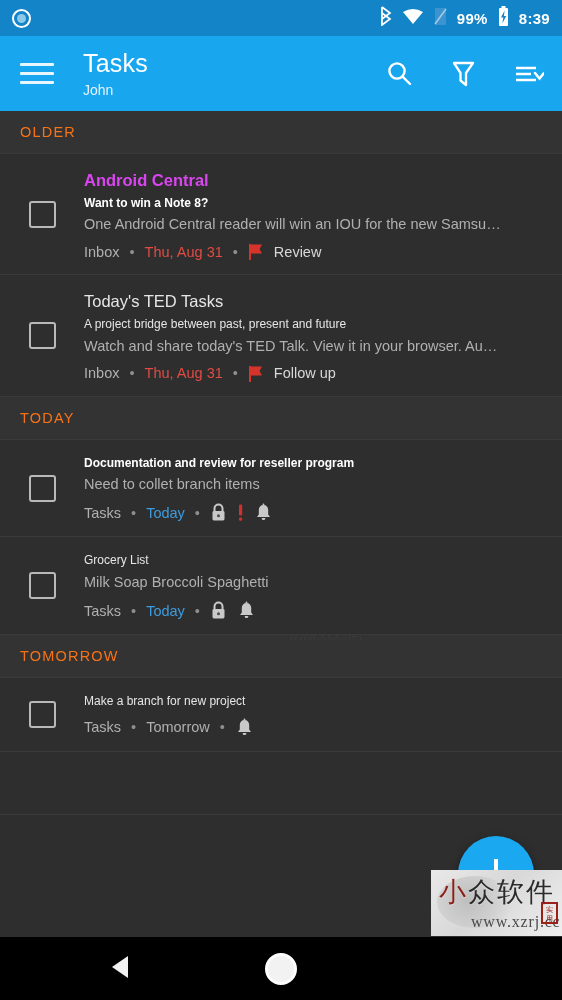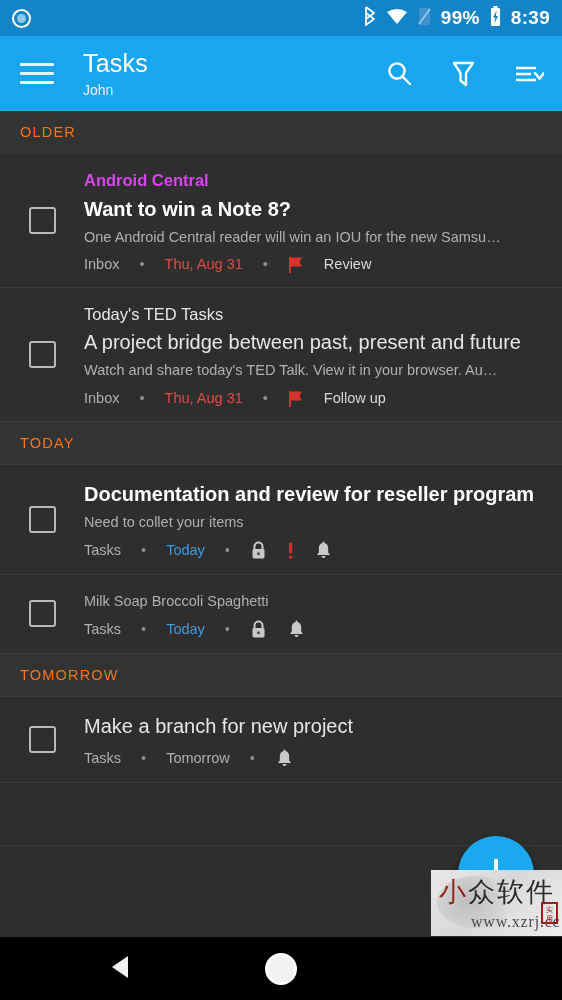--- a/index.html
+++ b/index.html
@@ -11,21 +11,21 @@
   }
   #phone { position:relative; width:562px; height:1000px; background:#2e2e2e; }
 
   
   .statusbar{
     height:36px; background:#1484c8; display:flex; align-items:center;
     padding:0 12px; position:relative;
   }
   .sb-left{ display:flex; align-items:center; }
   .sb-right{ margin-left:auto; display:flex; align-items:center; gap:9px; }
-  .sb-text{ color:#fff; font-size:19px; font-weight:bold; letter-spacing:.3px; }
+  .sb-text{ color:#fff; font-size:15px; font-weight:bold; letter-spacing:.3px; }
   .circle-icon{
     width:19px; height:19px; border-radius:50%;
     border:2.5px solid #fff; background:#1484c8;
     display:flex; align-items:center; justify-content:center;
   }
   .circle-icon i{ width:9px; height:9px; border-radius:50%; background:#8ec9ea; display:block;}
 
   
   .toolbar{
     height:75px; background:#18a6ef; display:flex; align-items:center;
@@ -68,27 +68,27 @@
     cursor:pointer;
   }
   .cbwrap{ width:84px; flex:0 0 84px; display:flex; align-items:center; justify-content:center; }
   .checkbox{
     width:27px; height:27px; border:2.5px solid #b9b9b9; border-radius:3px;
     background:transparent; cursor:pointer;
   }
   .body{ flex:1; min-width:0; padding-right:4px; }
   .t-sender{ color:#d946ef; font-size:16.5px; font-weight:bold; line-height:1.55; }
   .t-sender.normal{ font-weight:normal; color:#e6e6e6; }
-  .t-title{ color:#ffffff; font-size:20px; font-weight:bold; line-height:1.55; }
+  .t-title{ color:#ffffff; font-size:12px; font-weight:bold; line-height:1.55; }
   .t-title.normal{ font-weight:normal; color:#e6e6e6; }
   .t-note{
     color:#b0b0b0; font-size:14.5px; line-height:1.6; margin-top:1px;
     white-space:nowrap; overflow:hidden; text-overflow:ellipsis;
   }
-  .meta{ display:flex; align-items:center; margin-top:7px; font-size:14.5px; color:#b0b0b0; gap:20px; flex-wrap:nowrap;}
+  .meta{ display:flex; align-items:center; margin-top:7px; font-size:14.5px; color:#b0b0b0; gap:10px; flex-wrap:nowrap;}
   .meta .dot{ color:#8e8e8e; }
   .meta .due-red{ color:#e04b43; }
   .meta .due-blue{ color:#3d9ce0; }
   .meta .due-grey{ color:#b0b0b0; }
   .meta .tag{ color:#d8d8d8; }
   .meta .ic{ display:inline-flex; align-items:center; }
   .meta .ic svg{ display:block; }
   .empty-row{ height:63px; background:#2e2e2e; border-bottom:1px solid #3a3a3a;}
 
   
@@ -286,21 +286,21 @@
     <div class="section-header">
       <span>TODAY</span>
     </div>
 
     <div class="row">
       <div class="cbwrap">
         <div class="checkbox"></div>
       </div>
       <div class="body">
         <div class="t-title">Documentation and review for reseller program</div>
-        <div class="t-note">Need to collet your items</div>
+        <div class="t-note">Need to collet branch items</div>
         <div class="meta">
           <span>Tasks</span>
           <span class="dot">•</span>
           <span class="due-blue">Today</span>
           <span class="dot">•</span>
           <span class="ic">
             <svg width="17" height="19" viewBox="0 0 17 19">
               <path d="M4.5,8 L4.5,5.5 A4,4 0 0 1 12.5,5.5 L12.5,8" fill="none" stroke="#c9c9c9" stroke-width="2"></path>
               <rect x="2.5" y="8" width="12" height="9.5" rx="1.4" fill="#c9c9c9"></rect>
               <circle cx="8.5" cy="12.7" r="1.5" fill="#4a4a4a"></circle>
@@ -321,20 +321,21 @@
           </span>
         </div>
       </div>
     </div>
 
     <div class="row">
       <div class="cbwrap">
         <div class="checkbox"></div>
       </div>
       <div class="body">
+        <div class="t-title normal">Grocery List</div>
         <div class="t-note">Milk Soap Broccoli Spaghetti</div>
         <div class="meta">
           <span>Tasks</span>
           <span class="dot">•</span>
           <span class="due-blue">Today</span>
           <span class="dot">•</span>
           <span class="ic">
             <svg width="17" height="19" viewBox="0 0 17 19">
               <path d="M4.5,8 L4.5,5.5 A4,4 0 0 1 12.5,5.5 L12.5,8" fill="none" stroke="#c9c9c9" stroke-width="2"></path>
               <rect x="2.5" y="8" width="12" height="9.5" rx="1.4" fill="#c9c9c9"></rect>

